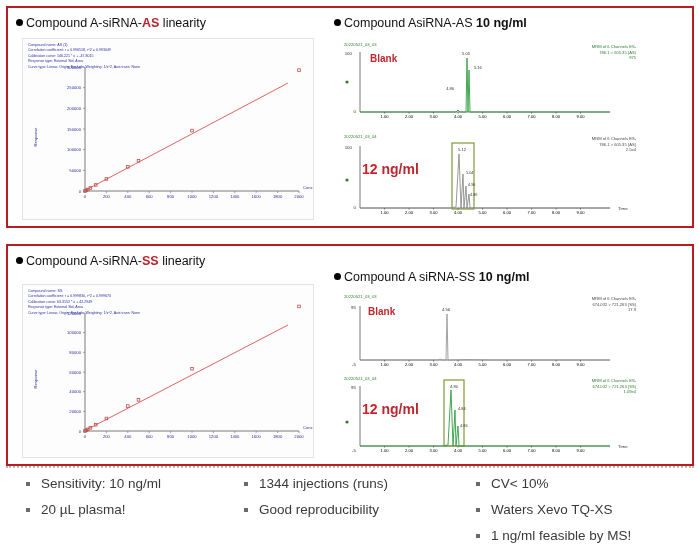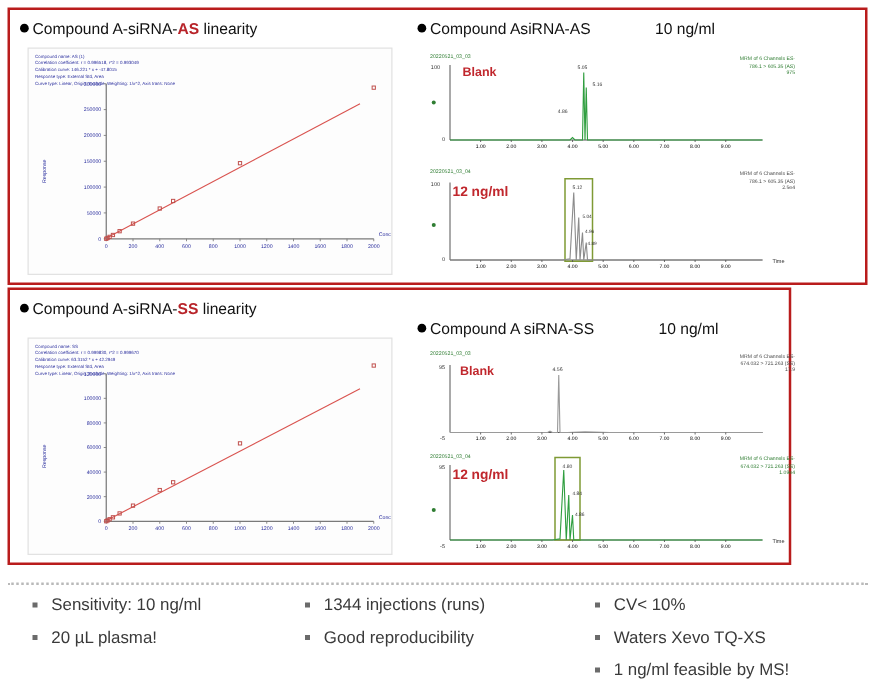--- a/index.html
+++ b/index.html
@@ -14,39 +14,39 @@
   }
   .page { position:absolute; left:0; top:0; width:700px; height:554px; }
 
   
   .panel {
     position:absolute;
     border:2px solid #b91c1c;
     background:#ffffff;
   }
   #panel-as { left:6px;  top:6px;   width:688px; height:222px; }
-  #panel-ss { left:6px;  top:230px; width:627px; height:222px; }
+  #panel-ss { left:6px;  top:244px; width:688px; height:222px; }
 
   .panel-title {
     position:absolute;
     font-size:12.5px;
     white-space:nowrap;
     color:#111;
   }
   .panel-title .bullet {
     display:inline-block;
     width:7px; height:7px;
     border-radius:50%;
     background:#000;
     margin-right:3px;
     vertical-align:middle;
     position:relative; top:-1px;
   }
   .ttl-red { color:#b8242a; font-weight:bold; }
-  .ttl-bold { font-weight:normal;margin-left:48px; }
+  .ttl-bold { font-weight:bold; }
 
   
   .calib {
     position:absolute;
     background:#fdfdfd;
     border:1px solid #e2e2e2;
   }
   .calib-text {
     position:absolute;
     left:5px; top:4px;
@@ -80,21 +80,21 @@
   }
   .mrm.green { color:#2f7d32; }
   .mrm.gray  { color:#4a4a4a; }
   .tag {
     position:absolute;
     font-weight:bold;
     color:#c0272d;
     white-space:nowrap;
   }
   .tag.blank { font-size:10px; }
-  .tag.conc  { font-size:11px; }
+  .tag.conc  { font-size:14px;margin-top:13px; }
 
   
   #summary {
     position:absolute;
     left:6px; top:466px; width:688px; height:84px;
     border-top:2px dotted #b9b9b9;
     padding-top:8px;
   }
   .bcol { position:absolute; top:8px; }
   #bcol-1 { left:20px;  width:220px; }

